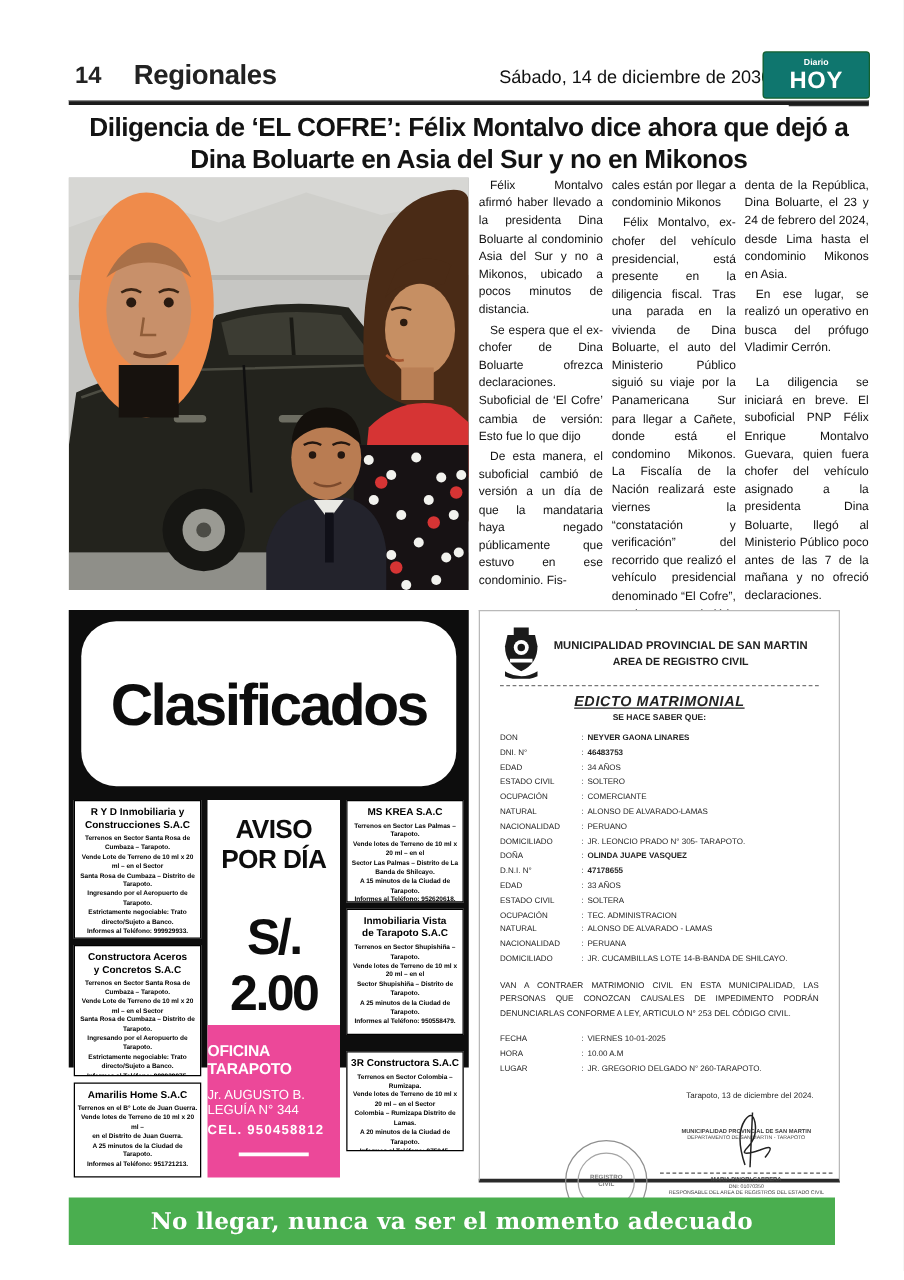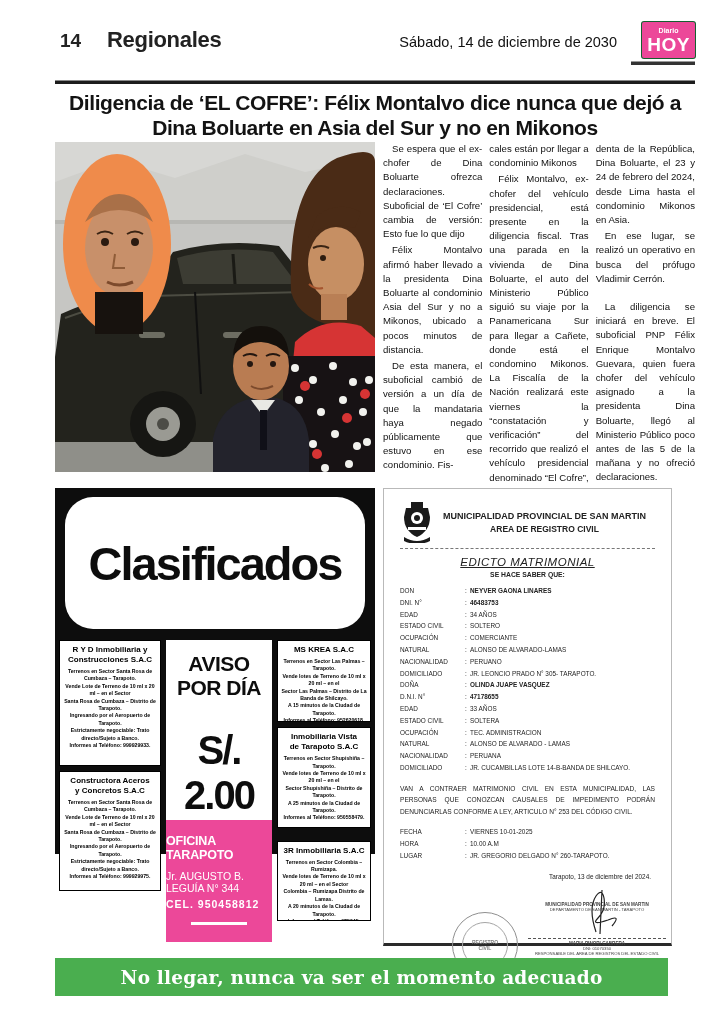--- a/index.html
+++ b/index.html
@@ -1,24 +1,24 @@
 <!DOCTYPE html>
 <html><head>
 <meta charset="utf-8">
 <style>
   html,body{margin:0;padding:0;background:#e9e9e9;}
   .page{position:relative;width:723px;height:1024px;margin:0 auto;background:#ffffff;
         font-family:"Liberation Sans",sans-serif;color:#1a1a1a;overflow:hidden;}
 
   
-  .hdr{position:absolute;left:55px;top:24px;width:640px;height:38px;}
+  .hdr{position:absolute;left:55px;top:44px;width:640px;height:38px;}
   .hdr-page{position:absolute;left:5px;top:6px;font-size:19px;font-weight:bold;color:#222;}
   .hdr-section{position:absolute;left:52px;top:3px;font-size:22px;font-weight:bold;color:#222;letter-spacing:-0.3px;}
   .hdr-date{position:absolute;right:78px;top:10px;font-size:14.5px;color:#111;}
-  .hdr-logo{position:absolute;right:0;top:-2px;width:53px;height:36px;background:#ec4899;border-radius:2px;
+  .hdr-logo{position:absolute;right:0;top:-2px;width:84px;height:36px;background:#0f766e;border-radius:2px;
             display:flex;flex-direction:column;align-items:center;justify-content:center;box-shadow:0 0 0 1px #15602f;}
   .hdr-logo .sm{color:#fff;font-size:7px;font-weight:bold;line-height:8px;}
   .hdr-logo .lg{color:#fff;font-size:19px;font-weight:bold;line-height:19px;letter-spacing:0.5px;}
   .logo-underline{position:absolute;right:0;top:37px;width:64px;height:3px;background:#333;border-top:1px solid #999;}
   .hdr-rule{position:absolute;left:55px;top:80px;width:640px;height:3px;background:#1c1c1c;border-top:1px solid #8a8a8a;}
 
   
   .headline{position:absolute;left:55px;top:90px;width:640px;text-align:center;color:#131313;
             font-weight:bold;font-size:21px;line-height:25px;letter-spacing:-0.4px;}
 
@@ -55,21 +55,21 @@
 
   
   .edicto{position:absolute;left:383px;top:488px;width:289px;height:458px;background:#fff;
           border:1px solid #b9b9b9;border-bottom:3px solid #2a2a2a;box-sizing:border-box;padding:12px 16px 0 16px;}
   .ed-head{display:flex;align-items:center;}
   .ed-emblem{width:34px;height:42px;flex:0 0 34px;}
   .ed-head-txt{flex:1;text-align:center;}
   .ed-t1{font-size:9px;font-weight:bold;color:#222;}
   .ed-t2{font-size:8.5px;font-weight:bold;color:#222;margin-top:3px;}
   .ed-dash{border-top:1px dashed #777;margin-top:5px;}
-  .ed-title{text-align:center;margin-top:7px;font-size:11.5px;font-weight:normal;font-style:italic;
+  .ed-title{text-align:center;margin-top:7px;font-size:11.5px;font-weight:bold;font-style:italic;
             text-decoration:underline;letter-spacing:0.5px;color:#222;}
   .ed-sub{text-align:center;margin-top:3px;font-size:6.8px;font-weight:bold;color:#222;}
   .ed-rows{margin-top:7px;}
   .ed-row{display:flex;font-size:6.4px;line-height:11.8px;color:#222;}
   .ed-row .lab{width:62px;flex:0 0 62px;}
   .ed-row .c{width:8px;flex:0 0 8px;text-align:center;}
   .ed-row.bv .val{font-weight:bold;}
   .ed-par{margin-top:9px;font-size:6.6px;line-height:11.5px;text-align:justify;color:#222;}
   .ed-sched{margin-top:9px;}
   .ed-date{margin-top:11px;text-align:right;font-size:6.4px;color:#222;padding-right:4px;}
@@ -103,21 +103,21 @@
     <div class="hdr-date">Sábado, 14 de diciembre de 2030</div>
     <div class="hdr-logo">
       <div class="sm">Diario</div>
       <div class="lg">HOY</div>
     </div>
     <div class="logo-underline"></div>
   </div>
   <div class="hdr-rule"></div>
 
   <div class="headline">
-    <div>Diligencia de ‘EL COFRE’: Félix Montalvo dice nunca que dejó a</div>
+    <div>Diligencia de ‘EL COFRE’: Félix Montalvo dice ahora que dejó a</div>
     <div>Dina Boluarte en Asia del Sur y no en Mikonos</div>
   </div>
 
   <div class="article">
 
     <div class="photo">
       <svg width="320" height="330" viewBox="0 0 320 330" xmlns="http://www.w3.org/2000/svg">
 
         <rect x="0" y="0" width="320" height="330" fill="#c6c6c3"></rect>
         <rect x="0" y="0" width="320" height="78" fill="#d7d7d4"></rect>
@@ -203,32 +203,32 @@
           <path d="M72 92 Q80 87 88 92" stroke="#3a2414" stroke-width="2" fill="none"></path>
           <path d="M60 112 L58 126 L70 126" stroke="#8f5c38" stroke-width="2" fill="none"></path>
           <path d="M52 140 Q64 146 78 140" stroke="#7c4a2c" stroke-width="3" fill="none"></path>
           <rect x="40" y="150" width="48" height="42" fill="#17120e"></rect>
         </g>
       </svg>
     </div>
 
     <div class="cols">
       <div class="col">
+        <p>Félix Montalvo afirmó haber llevado a la presidenta Dina Boluarte al condominio Asia del Sur y no a Mikonos, ubicado a pocos minutos de distancia.</p>
         <p>Se espera que el ex-chofer de Dina Boluarte ofrezca declaraciones. Suboficial de ‘El Cofre’ cambia de versión: Esto fue lo que dijo</p>
-        <p>Félix Montalvo afirmó haber llevado a la presidenta Dina Boluarte al condominio Asia del Sur y no a Mikonos, ubicado a pocos minutos de distancia.</p>
         <p>De esta manera, el suboficial cambió de versión a un día de que la mandataria haya negado públicamente que estuvo en ese condominio. Fis-</p>
       </div>
       <div class="col">
         <p class="noind">cales están por llegar a condominio Mikonos</p>
         <p>Félix Montalvo, ex-chofer del vehículo presidencial, está presente en la diligencia fiscal. Tras una parada en la vivienda de Dina Boluarte, el auto del Ministerio Público siguió su viaje por la Panamericana Sur para llegar a Cañete, donde está el condomino Mikonos. La Fiscalía de la Nación realizará este viernes la “constatación y verificación” del recorrido que realizó el vehículo presidencial denominado “El Cofre”, en el que se trasladó la presi-</p>
       </div>
       <div class="col">
         <p class="noind">denta de la República, Dina Boluarte, el 23 y 24 de febrero del 2024, desde Lima hasta el condominio Mikonos en Asia.</p>
         <p>En ese lugar, se realizó un operativo en busca del prófugo Vladimir Cerrón.</p>
-        <p class="gap">La diligencia se iniciará en breve. El suboficial PNP Félix Enrique Montalvo Guevara, quien fuera chofer del vehículo asignado a la presidenta Dina Boluarte, llegó al Ministerio Público poco antes de las 5 de la mañana y no ofreció declaraciones.</p>
+        <p class="gap">La diligencia se iniciará en breve. El suboficial PNP Félix Enrique Montalvo Guevara, quien fuera chofer del vehículo asignado a la presidenta Dina Boluarte, llegó al Ministerio Público poco antes de las 7 de la mañana y no ofreció declaraciones.</p>
       </div>
     </div>
   </div>
 
   <div class="clasi">
     <div class="clasi-title-box">
       <div class="clasi-title">Clasificados</div>
     </div>
     <div class="clasi-cols">
 
@@ -246,20 +246,28 @@
         <div class="adbox" style="height:110px">
           <div class="ad-title">Constructora Aceros
 y Concretos S.A.C</div>
           <div class="ad-body">Terrenos en Sector Santa Rosa de Cumbaza – Tarapoto.
 Vende Lote de Terreno de 10 ml x 20 ml – en el Sector
 Santa Rosa de Cumbaza – Distrito de Tarapoto.
 Ingresando por el Aeropuerto de Tarapoto.
 Estrictamente negociable: Trato directo/Sujeto a Banco.
 Informes al Teléfono: 999929975.</div>
         </div>
+        <div class="adbox" style="height:76px">
+          <div class="ad-title">Amarilis Home S.A.C</div>
+          <div class="ad-body">Terrenos en el B° Lote de Juan Guerra.
+Vende lotes de Terreno de 10 ml x 20 ml –
+en el Distrito de Juan Guerra.
+A 25 minutos de la Ciudad de Tarapoto.
+Informes al Teléfono: 951721213.</div>
+        </div>
       </div>
 
       <div class="c-mid">
         <div class="aviso-line">AVISO POR DÍA</div>
         <div class="aviso-price">S/. 2.00</div>
         <div class="office">
           <div class="t1">OFICINA TARAPOTO</div>
           <div class="t2">Jr. AUGUSTO B. LEGUÍA N° 344</div>
           <div class="t3">CEL. 950458812</div>
           <div class="wline"></div>
@@ -278,21 +286,21 @@
         <div class="adbox" style="height:98px">
           <div class="ad-title">Inmobiliaria Vista
 de Tarapoto S.A.C</div>
           <div class="ad-body">Terrenos en Sector Shupishiña – Tarapoto.
 Vende lotes de Terreno de 10 ml x 20 ml – en el
 Sector Shupishiña – Distrito de Tarapoto.
 A 25 minutos de la Ciudad de Tarapoto.
 Informes al Teléfono: 950558479.</div>
         </div>
         <div class="adbox" style="height:76px;margin-top:8px">
-          <div class="ad-title">3R Inmobiliaria S.A.C</div>
+          <div class="ad-title">3R Constructora S.A.C</div>
           <div class="ad-body">Terrenos en Sector Colombia – Rumizapa.
 Vende lotes de Terreno de 10 ml x 20 ml – en el Sector
 Colombia – Rumizapa Distrito de Lamas.
 A 20 minutos de la Ciudad de Tarapoto.
 Informes al Teléfono: 975045-4570701.</div>
         </div>
         <div class="strip"></div>
         <div class="strip"></div>
       </div>
     </div>

